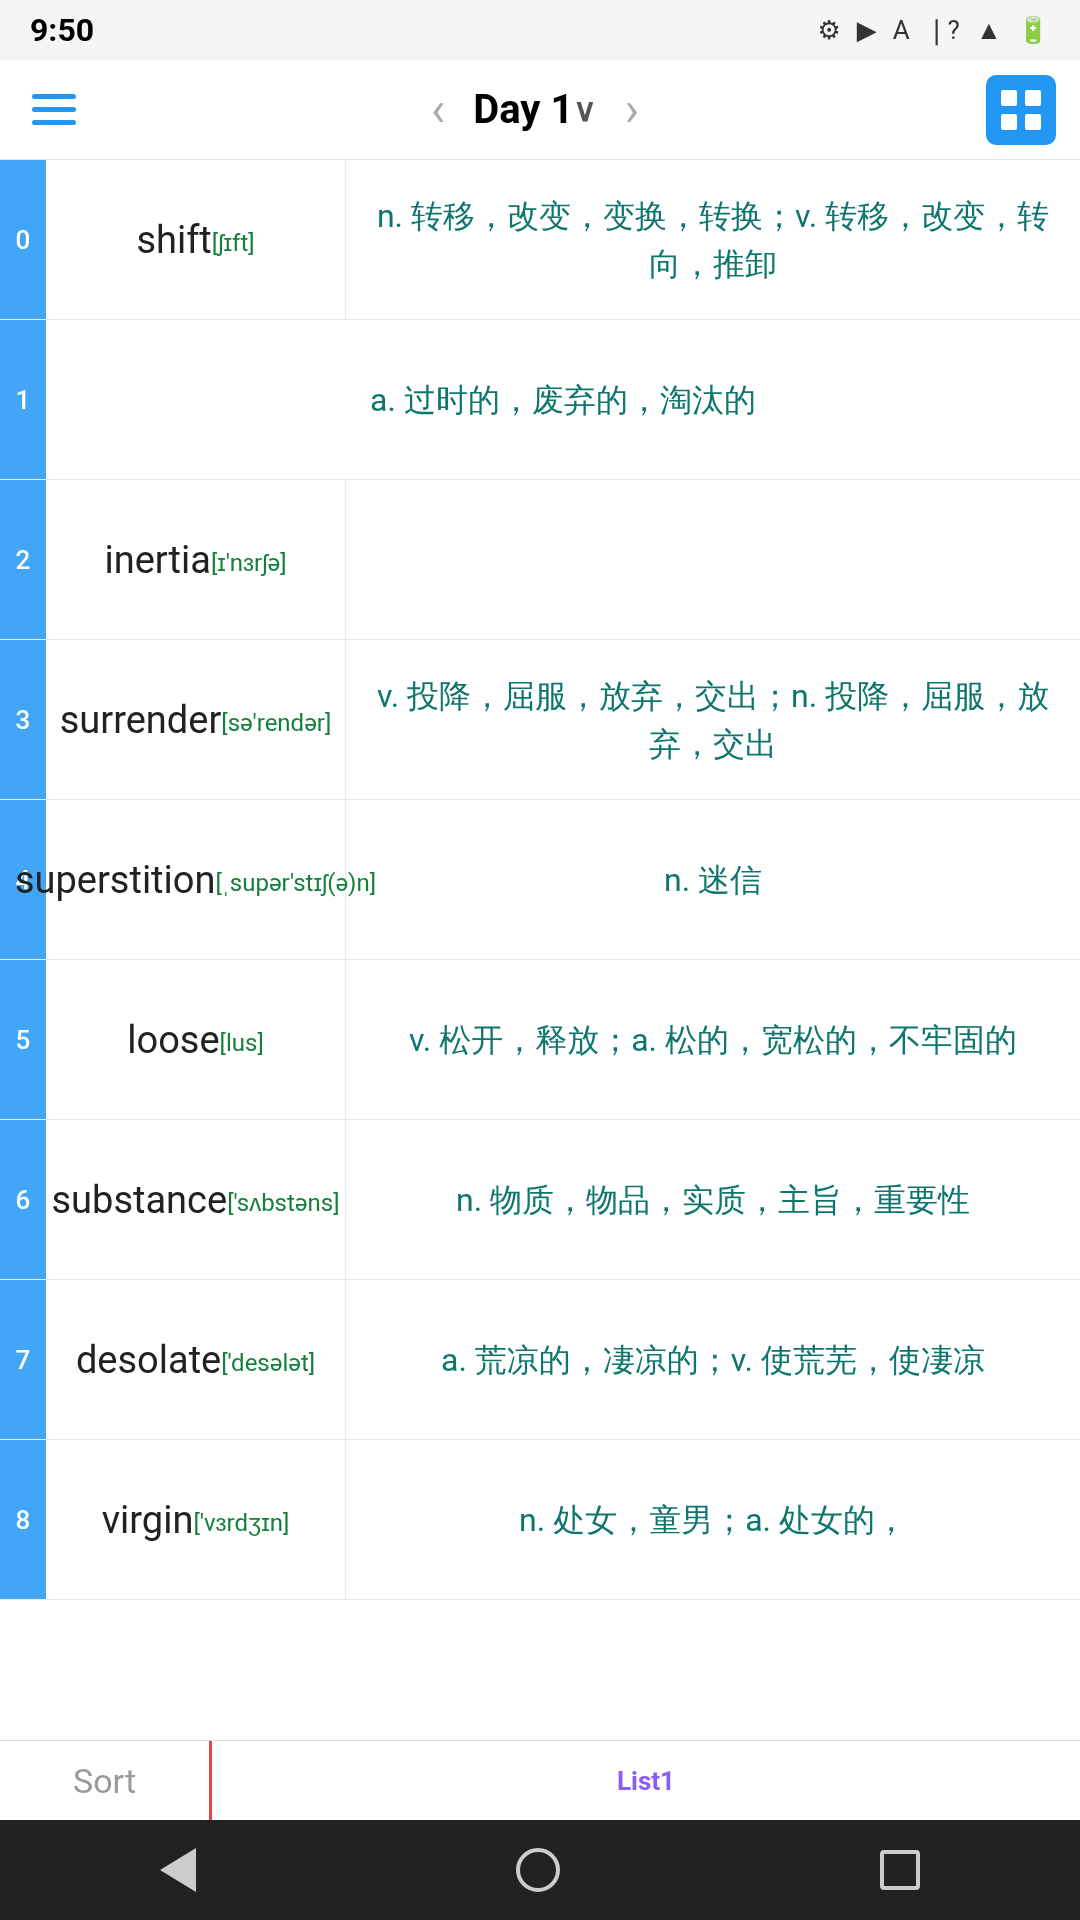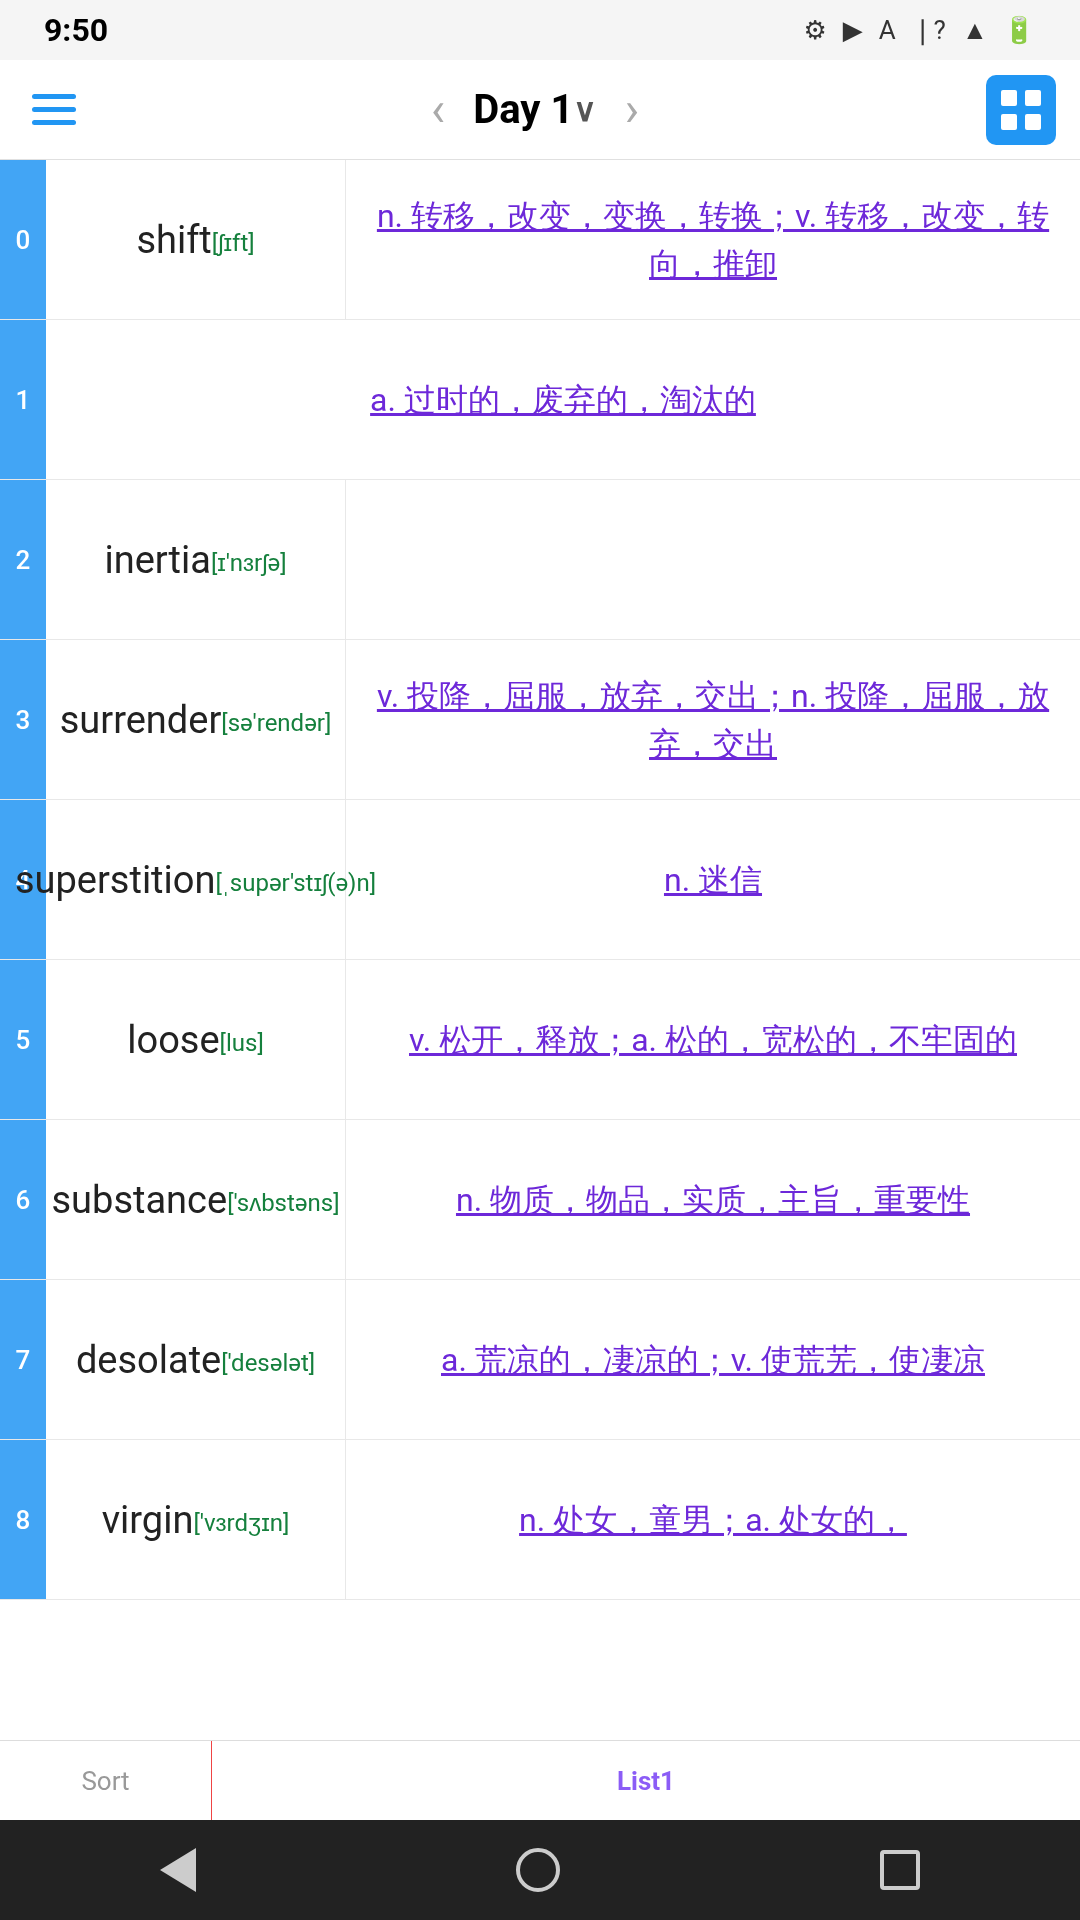--- a/index.html
+++ b/index.html
@@ -14,21 +14,21 @@
       position: relative;
     }
 
     
     .status-bar {
       height: 60px;
       background: #f5f5f5;
       display: flex;
       align-items: center;
       justify-content: space-between;
-      padding: 0 44px;
+      padding: 0 30px;
     }
     .status-time {
       font-size: 32px;
       font-weight: bold;
       color: #000;
     }
     .status-icons {
       display: flex;
       align-items: center;
       gap: 16px;
@@ -149,24 +149,23 @@
       text-align: center;
     }
 
     .row-definition {
       flex: 1;
       display: flex;
       align-items: center;
       justify-content: center;
       padding: 20px 30px;
       font-size: 32px;
-      color: #6d28d9;
+      color: #0f766e;
       text-align: center;
       line-height: 1.5;
-      text-decoration: underline;
     }
 
     
     .bottom-tab-bar {
       position: absolute;
       bottom: 100px;
       left: 0;
       right: 0;
       height: 80px;
       background: #fff;
@@ -174,24 +173,24 @@
       align-items: center;
       border-top: 1px solid #ddd;
     }
 
     .tab-sort {
       width: 212px;
       height: 100%;
       display: flex;
       align-items: center;
       justify-content: center;
-      font-size: 26px;
+      font-size: 34px;
       color: #999;
       cursor: pointer;
-      border-right: 1px solid #ef4444;
+      border-right: 3px solid #ef4444;
     }
 
     .tab-list1 {
       flex: 1;
       height: 100%;
       display: flex;
       align-items: center;
       justify-content: center;
       font-size: 26px;
       color: #8b5cf6;

